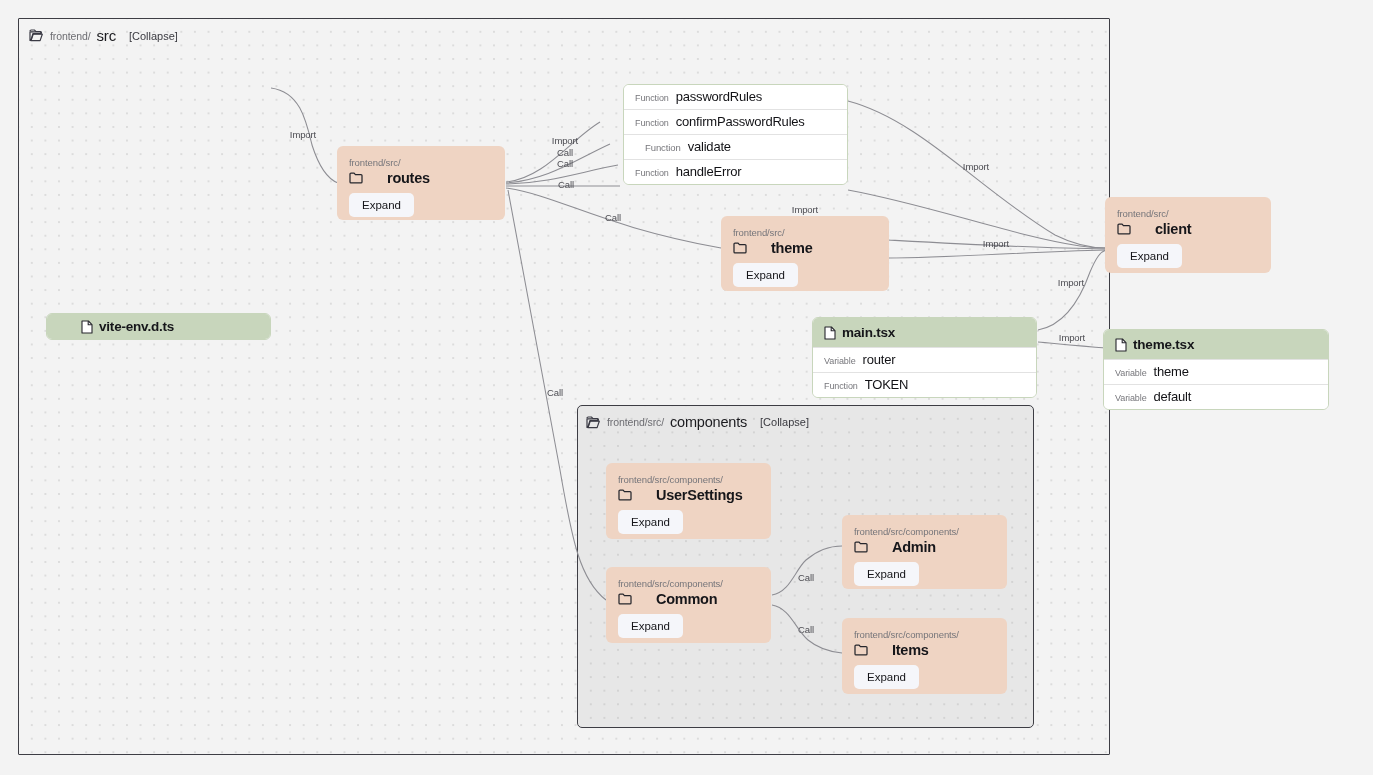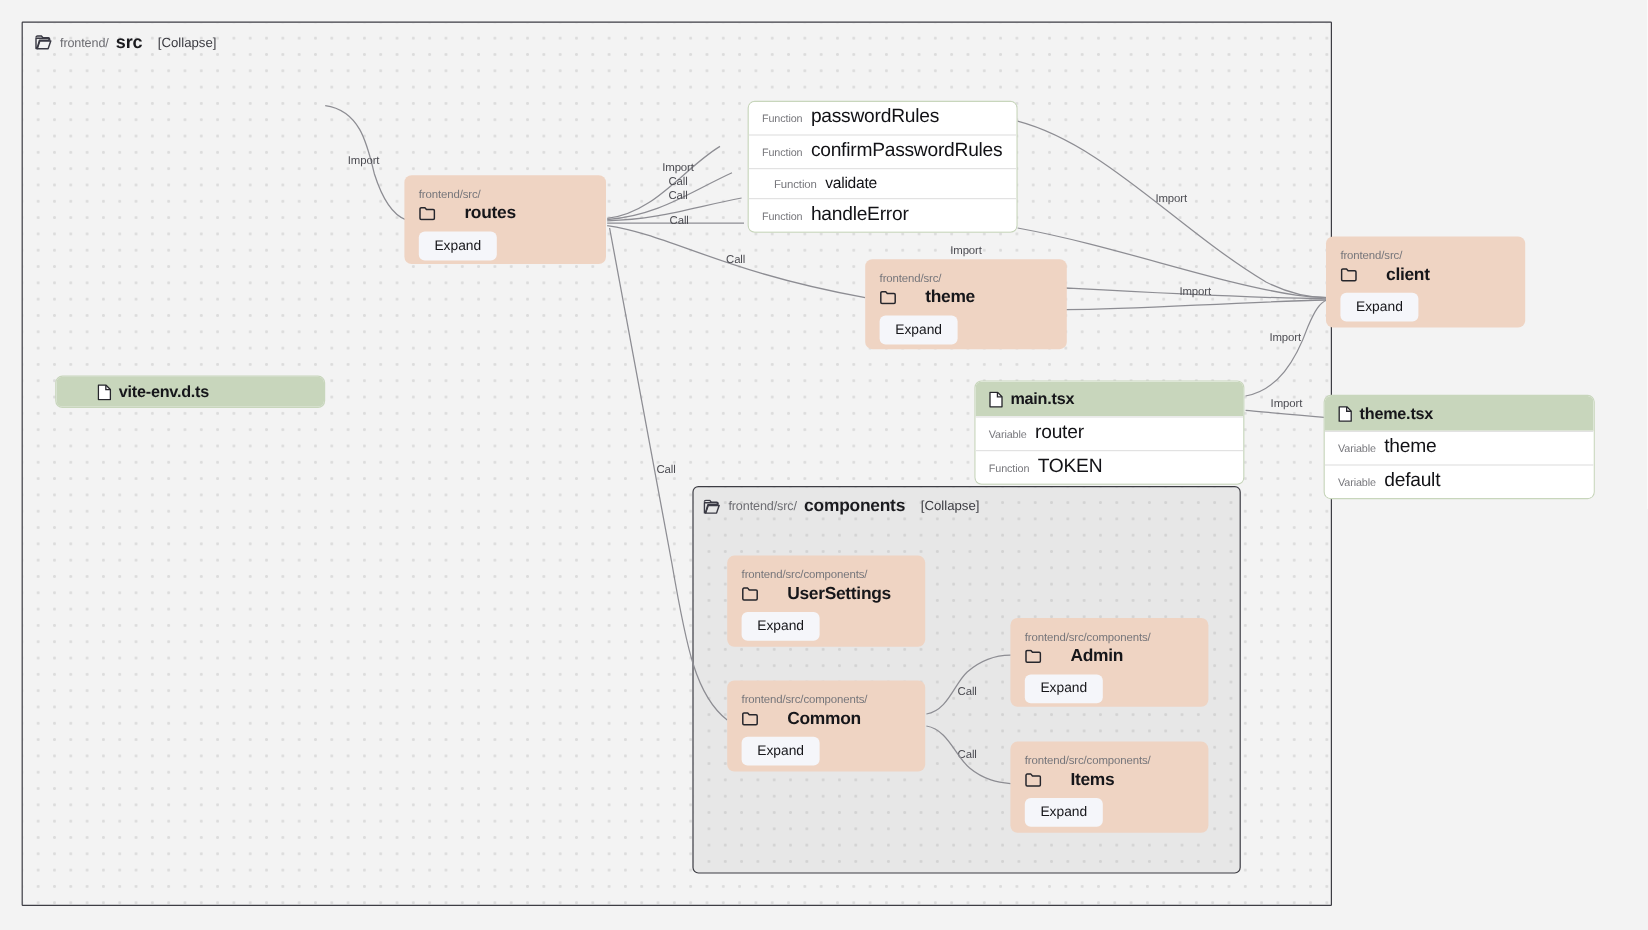--- a/index.html
+++ b/index.html
@@ -56,21 +56,21 @@
     white-space: nowrap;
   }
   .group.sub .group-header { left: 8px; top: 8px; }
   .grp-path {
     font-size: 10.5px;
     color: #6d6d72;
     letter-spacing: -0.1px;
   }
   .grp-name {
     font-size: 15px;
-    font-weight: 700;
+    font-weight: 400;
     color: #1b1b1f;
     letter-spacing: -0.2px;
   }
   .group.sub .grp-name { font-size: 14.5px; }
   .grp-collapse {
     font-size: 11px;
     color: #3a3a40;
     margin-left: 7px;
     cursor: pointer;
   }
@@ -165,21 +165,21 @@
     background: #ffffff;
   }
   .sym-row:first-of-type { border-top: none; }
   .sym-kind {
     font-size: 9px;
     color: #77777c;
     letter-spacing: -0.1px;
     flex: none;
   }
   .sym-name {
-    font-size: 16px;
+    font-size: 13px;
     color: #121216;
     letter-spacing: -0.2px;
   }
   .sym-row.indent { padding-left: 21px; }
   .sym-row.indent .sym-kind { font-size: 9.5px; }
   .sym-row.indent .sym-name { font-size: 13px; }
 
   .file-icon, .folder-icon { display: inline-flex; flex: none; }
 </style>
 </head>

